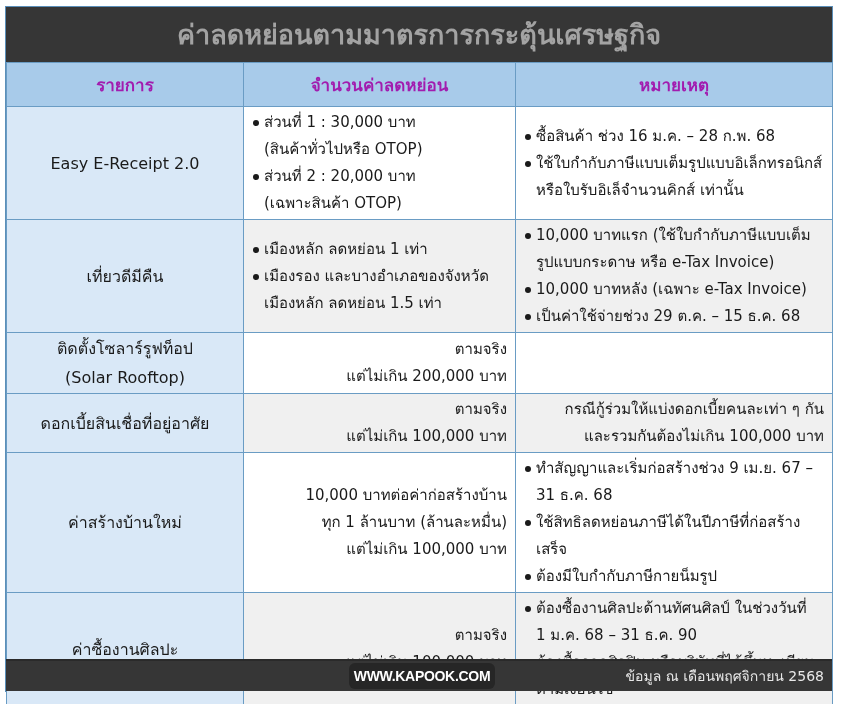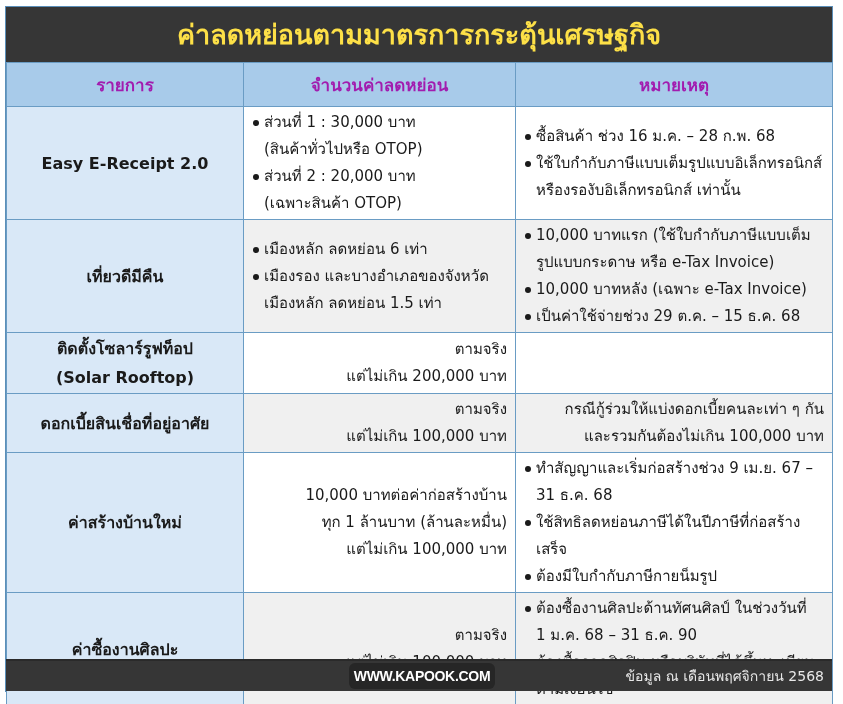--- a/index.html
+++ b/index.html
@@ -4,35 +4,35 @@
 <style>
   * { box-sizing: border-box; margin: 0; padding: 0; }
   html, body { width: 843px; height: 704px; background: #ffffff; overflow: hidden; }
   body { font-family: "DejaVu Sans", "Liberation Sans", sans-serif; color: #1a1a1a; }
 
   .frame {
     position: absolute; left: 5px; top: 6px; width: 828px; height: 686px;
     border: 1px solid #5b8fb9; background: #fff;
   }
   .title-bar {
-    height: 55px; background: #363636; color: #fde047;
+    height: 55px; background: #363636; color: #a3a3a3;
     display: flex; align-items: center; justify-content: center;
     font-size: 27px; font-weight: bold; letter-spacing: 0px;
   }
   table { border-collapse: collapse; width: 100%; table-layout: fixed; }
   col.c1 { width: 237px; }
   col.c2 { width: 272px; }
   col.c3 { width: 317px; }
   th, td { border: 1px solid #6a9cc4; vertical-align: middle; }
   thead th {
     background: #a8cbea; height: 44px; font-size: 17px; font-weight: bold;
     text-align: center; color: #a21caf;
   }
   td.item {
-    background: #d9e8f7; text-align: center; font-weight: bold;
+    background: #d9e8f7; text-align: center; font-weight: normal;
     font-size: 16px; line-height: 29px; padding: 0 12px;
   }
   td.amt, td.note { font-size: 15px; line-height: 27px; padding: 2px 8px; }
   td.center { text-align: right; }
   tr.row-white td.amt, tr.row-white td.note { background: #ffffff; }
   tr.row-gray td.amt, tr.row-gray td.note { background: #f0f0f0; }
 
   ul.bl { list-style: none; }
   ul.bl li { position: relative; padding-left: 12px; }
   ul.bl li::before {
@@ -104,34 +104,34 @@
             </li>
           </ul>
         </td>
         <td class="note">
           <ul class="bl">
             <li>
               <span class="line">ซื้อสินค้า ช่วง 16 ม.ค. – 28 ก.พ. 68</span>
             </li>
             <li>
               <span class="line">ใช้ใบกำกับภาษีแบบเต็มรูปแบบอิเล็กทรอนิกส์</span>
-              <span class="line">หรืองรองับอิเล็กทรอนิกส์ เท่านั้น</span>
+              <span class="line">หรือใบรับอิเล็จำนวนคิกส์ เท่านั้น</span>
             </li>
           </ul>
         </td>
       </tr>
 
       <tr class="r2 row-gray">
         <td class="item">
           <span class="line">เที่ยวดีมีคืน</span>
         </td>
         <td class="amt">
           <ul class="bl">
             <li>
-              <span class="line">เมืองหลัก ลดหย่อน 6 เท่า</span>
+              <span class="line">เมืองหลัก ลดหย่อน 1 เท่า</span>
             </li>
             <li>
               <span class="line">เมืองรอง และบางอำเภอของจังหวัด</span>
               <span class="line">เมืองหลัก ลดหย่อน 1.5 เท่า</span>
             </li>
           </ul>
         </td>
         <td class="note">
           <ul class="bl">
             <li>

